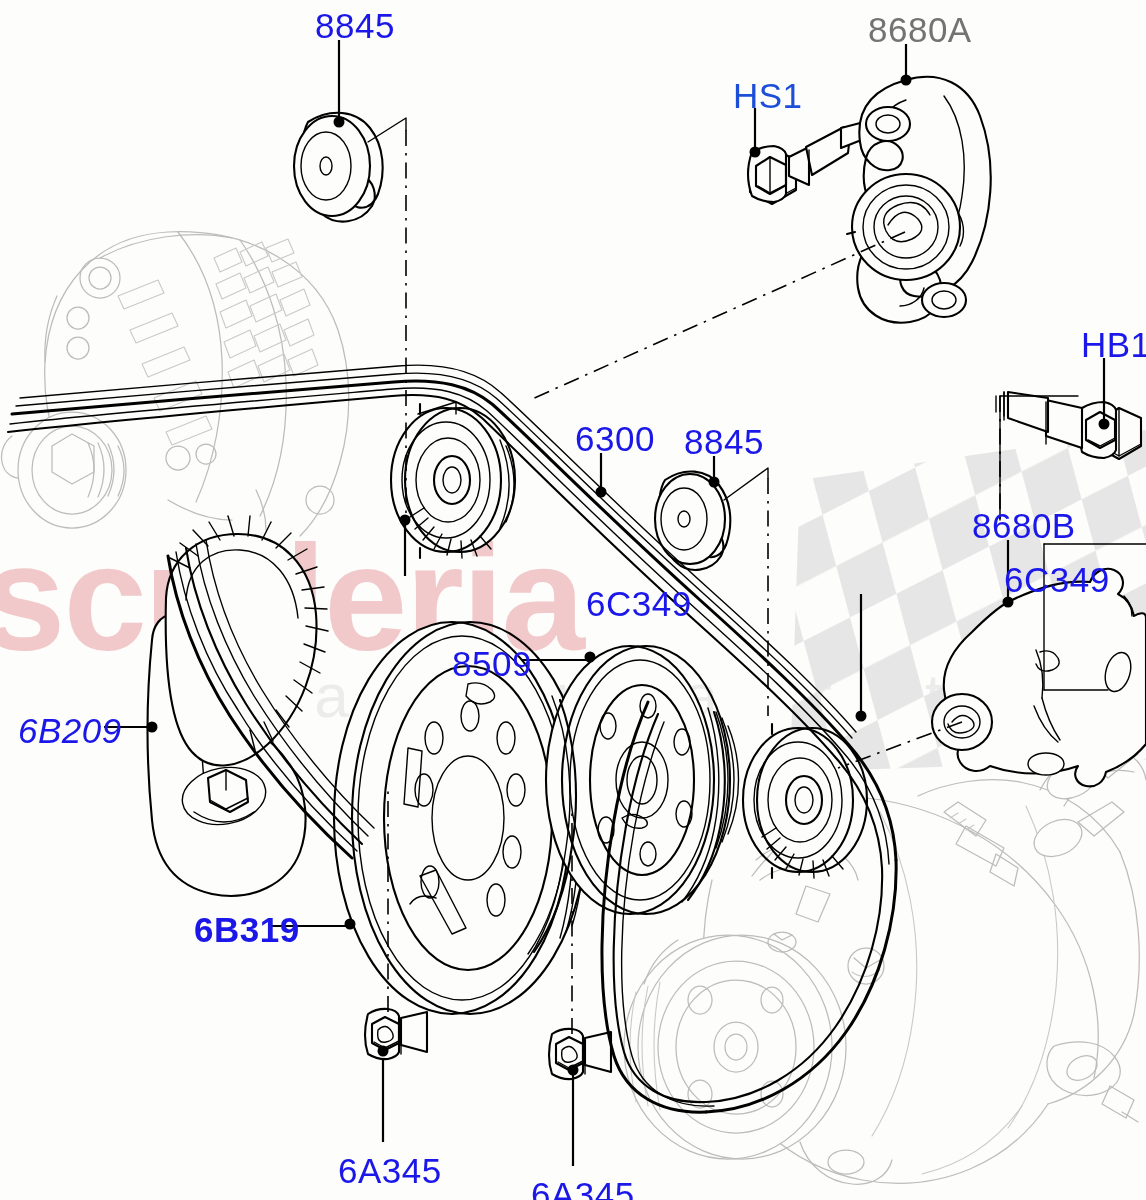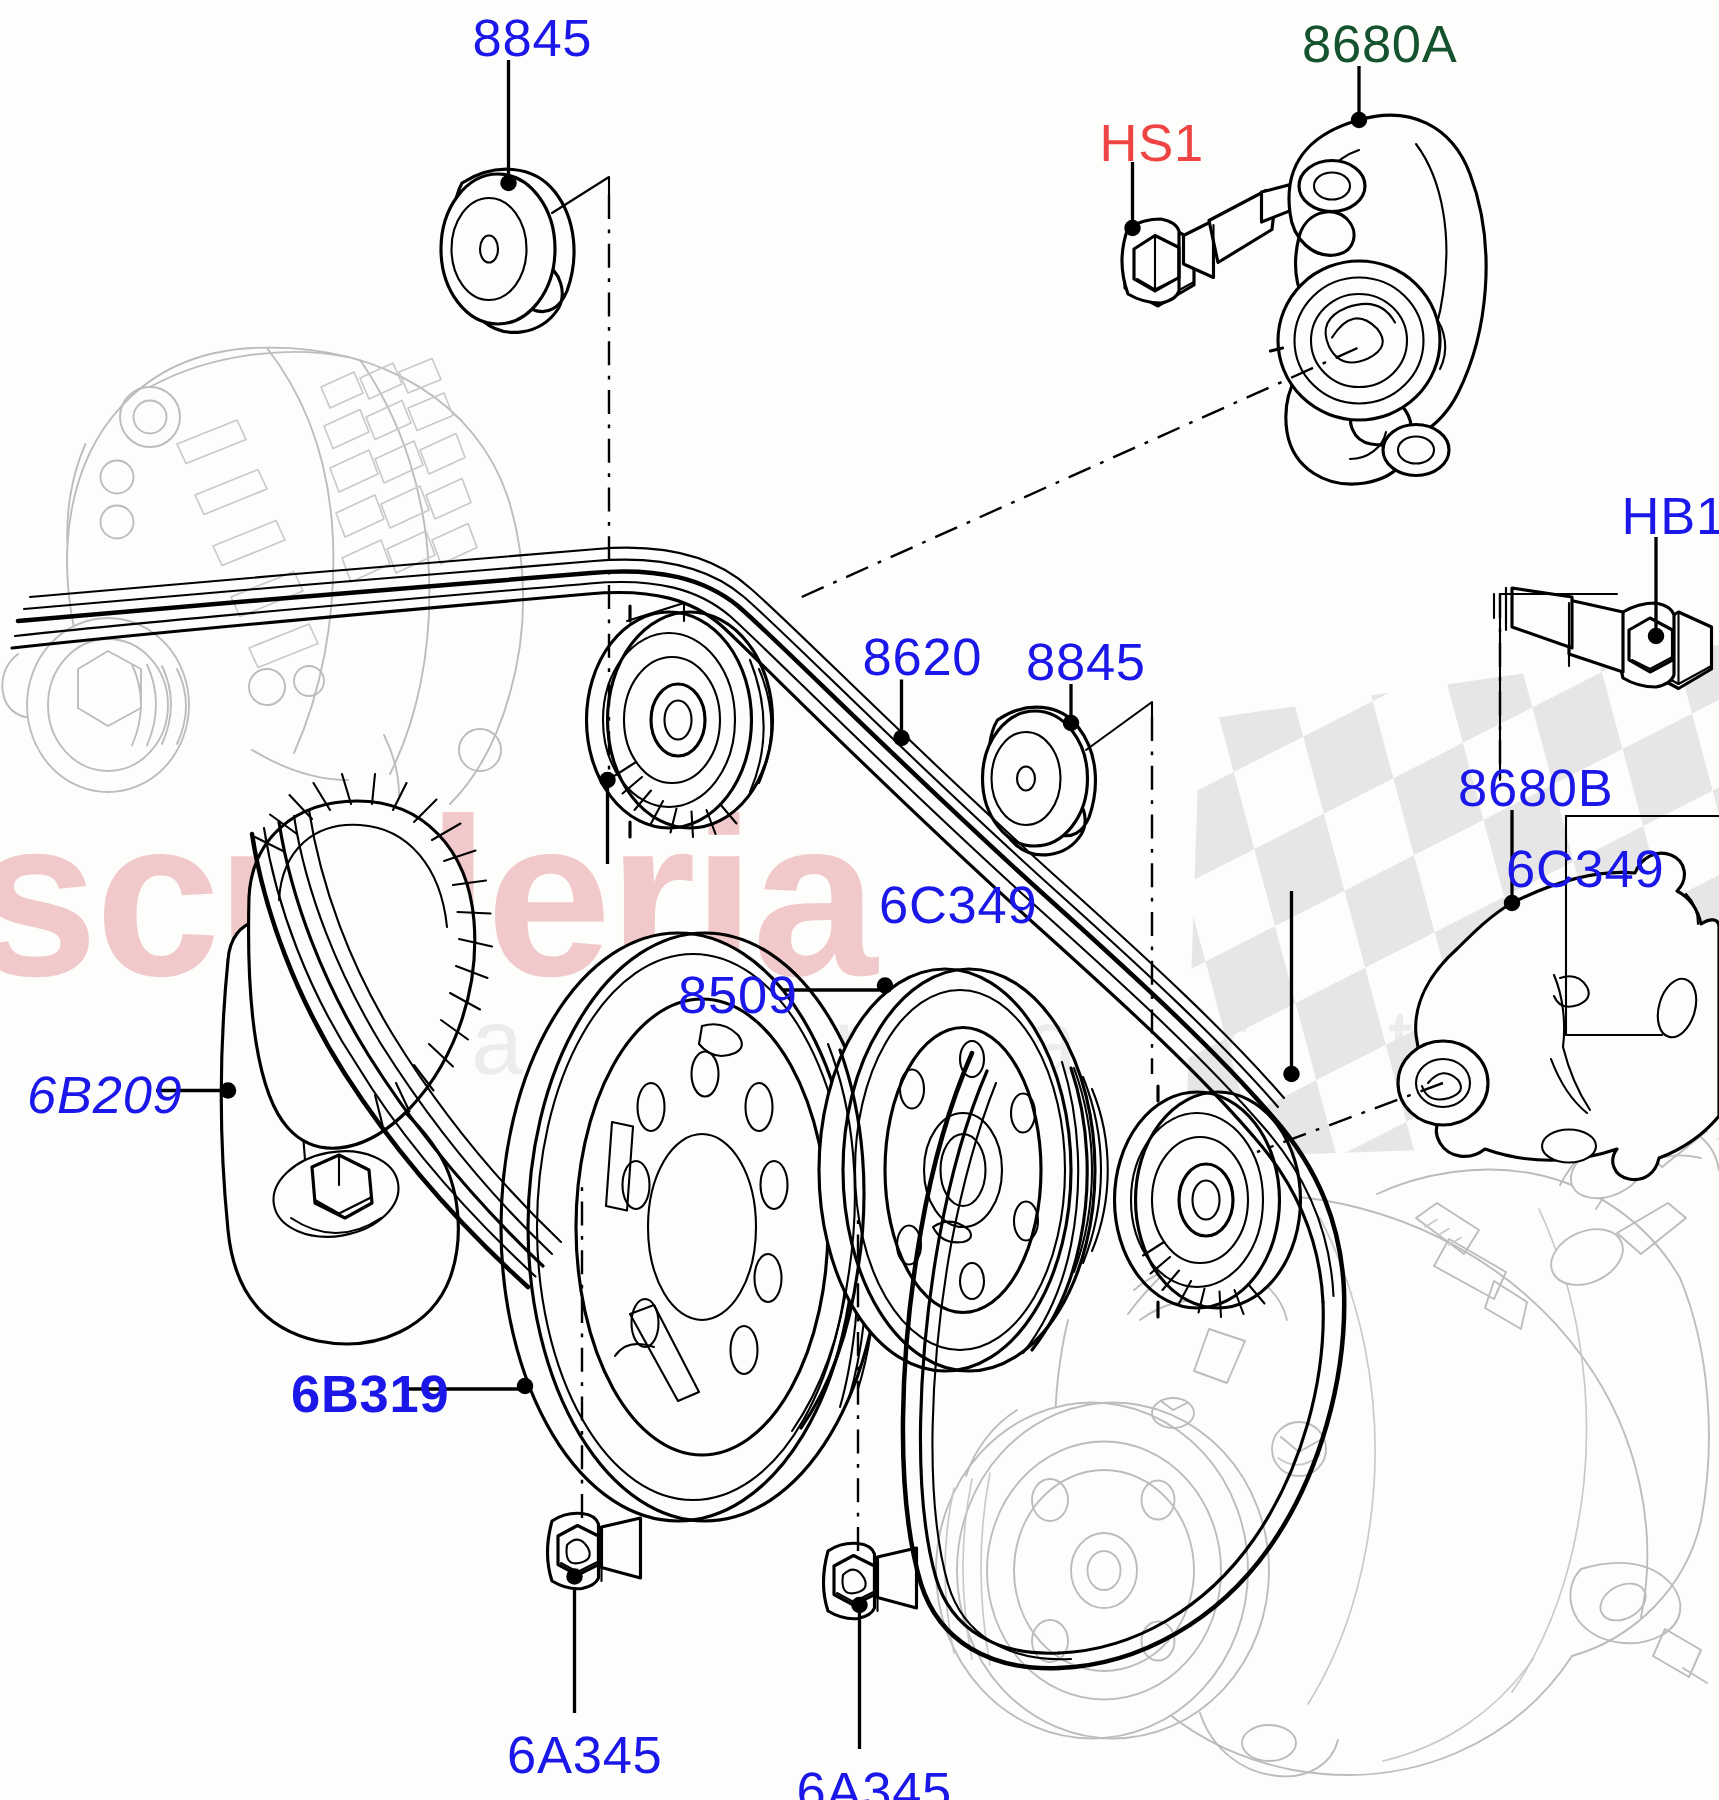--- a/index.html
+++ b/index.html
@@ -580,24 +580,24 @@
         <circle cx="350" cy="924" r="5.5" fill="#000000"></circle>
         <line x1="383" y1="1060" x2="383" y2="1142" stroke="#000000" stroke-width="2.2"></line>
         <circle cx="383" cy="1051" r="5.5" fill="#000000"></circle>
         <line x1="573" y1="1075" x2="573" y2="1166" stroke="#000000" stroke-width="2.2"></line>
         <circle cx="573" cy="1070" r="5.5" fill="#000000"></circle>
       </g>
   </svg>
 
   <div id="callout-layer">
       <div class="callout" style="left: 315px; top: 8px; color: rgb(26, 23, 232);">8845</div>
-      <div class="callout" style="left: 733px; top: 78px; color: #ef4444;">HS1</div>
-      <div class="callout" style="left: 868px; top: 12px; color: #14532d;">8680A</div>
+      <div class="callout" style="left: 733px; top: 78px; color: #1d4ed8;">HS1</div>
+      <div class="callout" style="left: 868px; top: 12px; color: #737373;">8680A</div>
       <div class="callout" style="left: 1081px; top: 327px; color: rgb(26, 23, 232);">HB1</div>
-      <div class="callout" style="left: 575px; top: 421px; color: rgb(26, 23, 232);">8620</div>
+      <div class="callout" style="left: 575px; top: 421px; color: rgb(26, 23, 232);">6300</div>
       <div class="callout" style="left: 684px; top: 424px; color: rgb(26, 23, 232);">8845</div>
       <div class="callout" style="left: 972px; top: 508px; color: rgb(26, 23, 232);">8680B</div>
       <div class="callout" style="left: 586px; top: 586px; color: rgb(26, 23, 232);">6C349</div>
       <div class="callout" style="left: 1004px; top: 562px; color: rgb(26, 23, 232);">6C349</div>
       <div class="callout" style="left: 452px; top: 646px; color: rgb(26, 23, 232);">8509</div>
       <div class="callout" style="left: 18px; top: 713px; color: rgb(26, 23, 232); font-style: italic;">6B209</div>
       <div class="callout" style="left: 194px; top: 912px; color: rgb(26, 23, 232); font-weight: bold;">6B319</div>
       <div class="callout" style="left: 338px; top: 1153px; color: rgb(26, 23, 232);">6A345</div>
       <div class="callout" style="left: 531px; top: 1177px; color: rgb(26, 23, 232);">6A345</div>
     </div>

